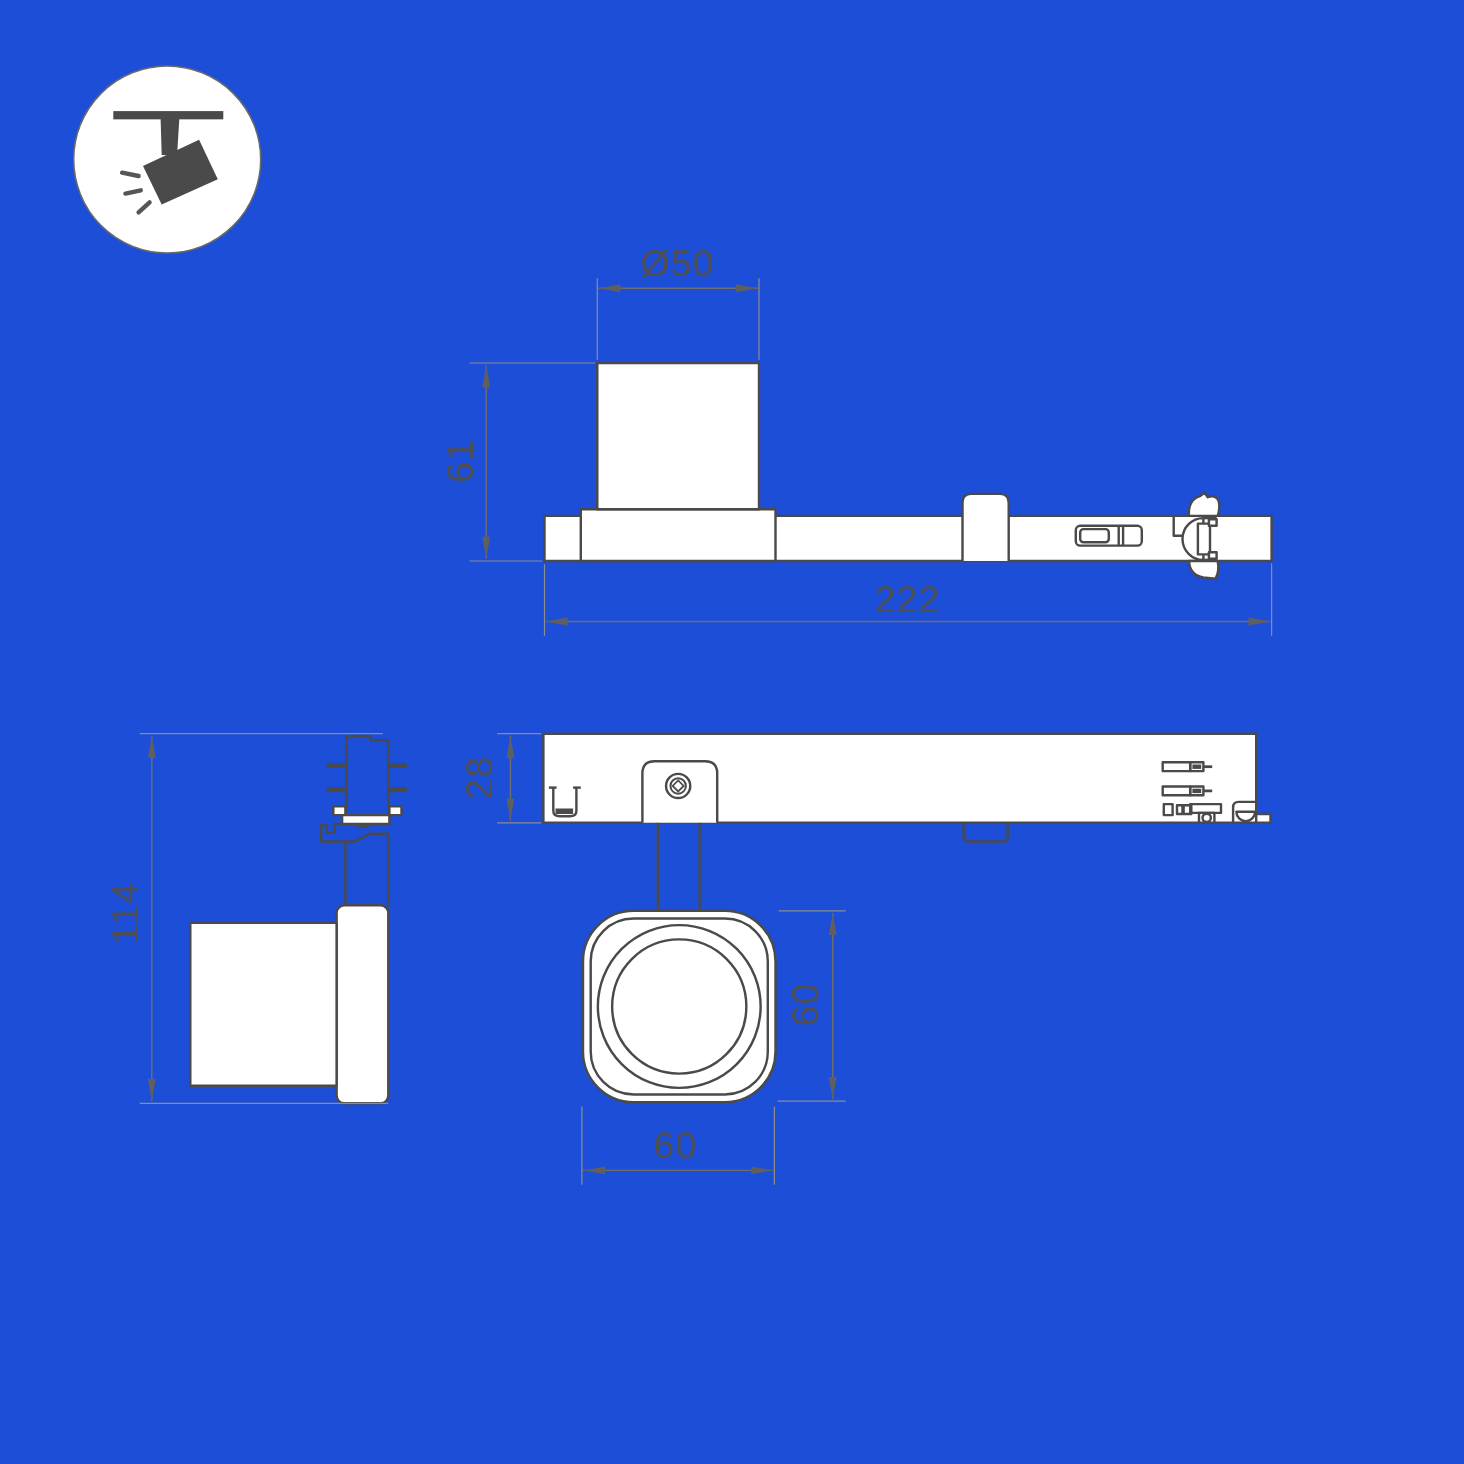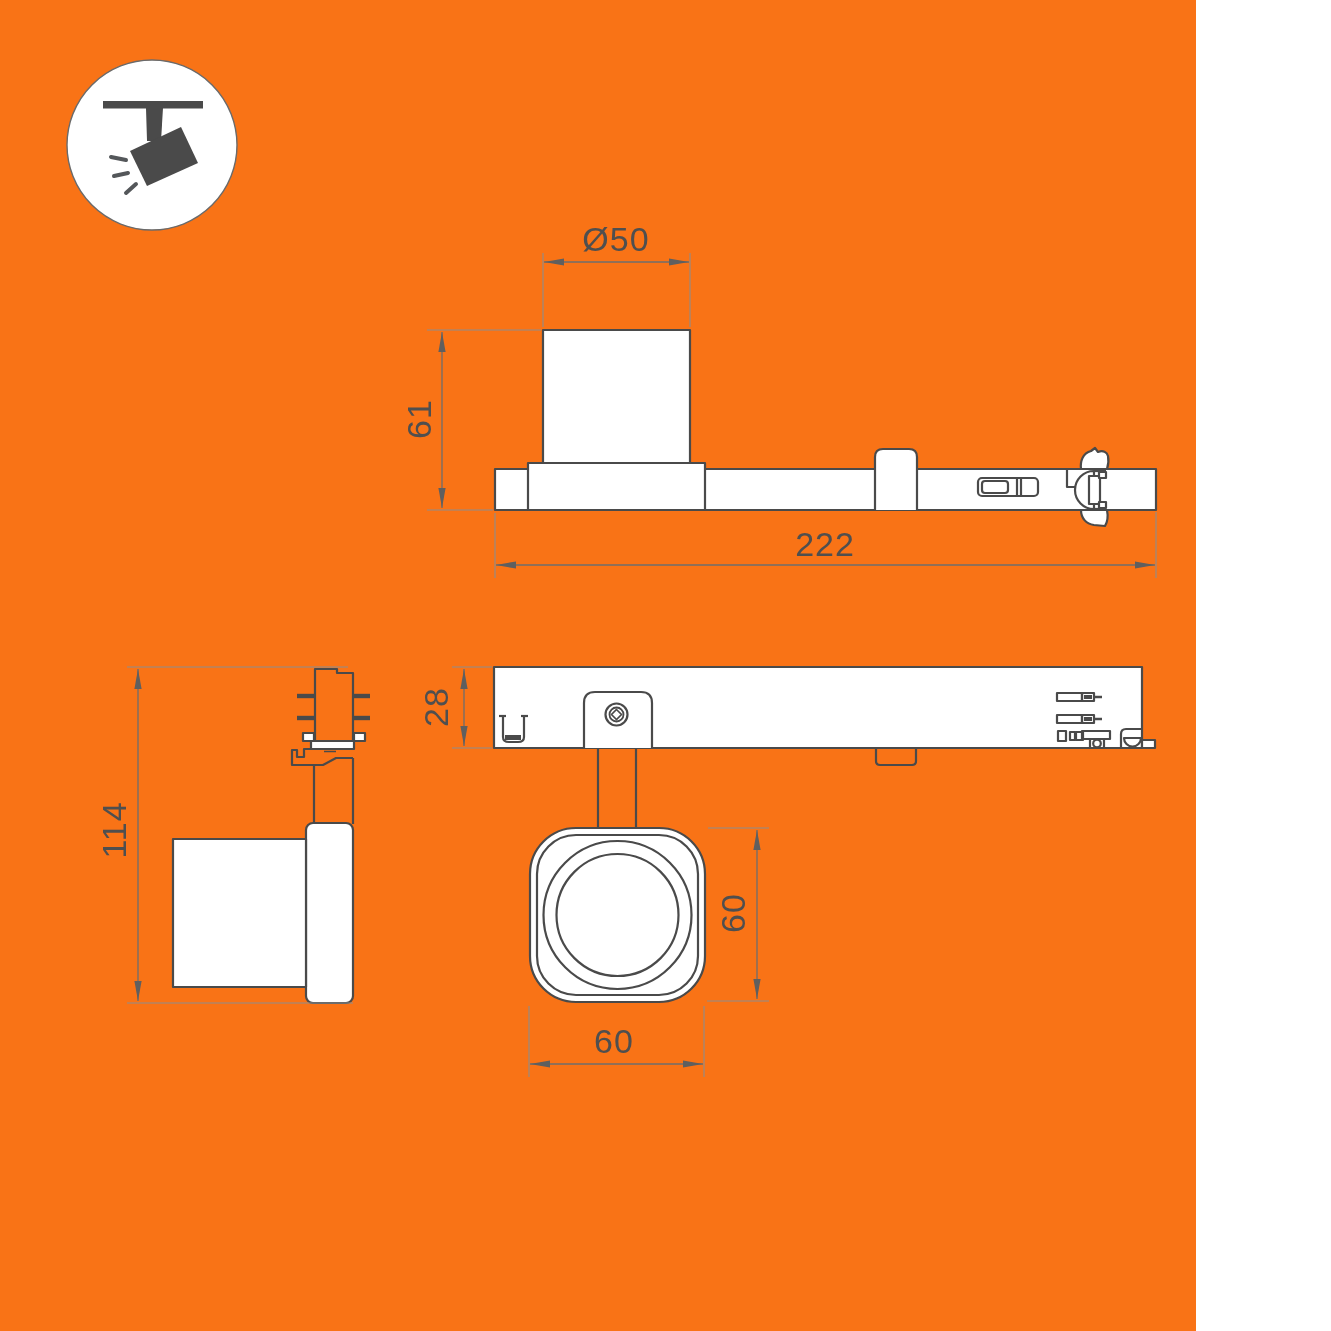--- a/index.html
+++ b/index.html
@@ -1,16 +1,16 @@
 <!DOCTYPE html>
 <html><head>
 <meta charset="utf-8">
 <style>
   html,body{margin:0;padding:0;background:#ffffff;}
-  .stage{position:relative;width:1196px;height:1331px;background:#f97316;overflow:hidden;
+  .stage{position:relative;width:1331px;height:1331px;background:#1d4ed8;overflow:hidden;
          font-family:"Liberation Sans","DejaVu Sans",sans-serif;}
   svg{position:absolute;left:0;top:0;}
   .obj{stroke:#4a4a4a;stroke-width:2.2;fill:none;stroke-linejoin:round;}
   .objf{stroke:#4a4a4a;stroke-width:2.2;fill:#ffffff;stroke-linejoin:round;}
   .thick{stroke:#4a4a4a;stroke-width:4.4;fill:none;stroke-linecap:butt;}
   .thin{stroke:#8d8d8d;stroke-width:1.1;fill:none;}
   .dim{stroke:#6e6e6e;stroke-width:1.3;fill:none;}
   .filldark{fill:#4a4a4a;stroke:none;}
   .dimtext{font-family:"Liberation Sans","DejaVu Sans",sans-serif;font-size:34px;
            fill:#4f4f4f;letter-spacing:1px;}

